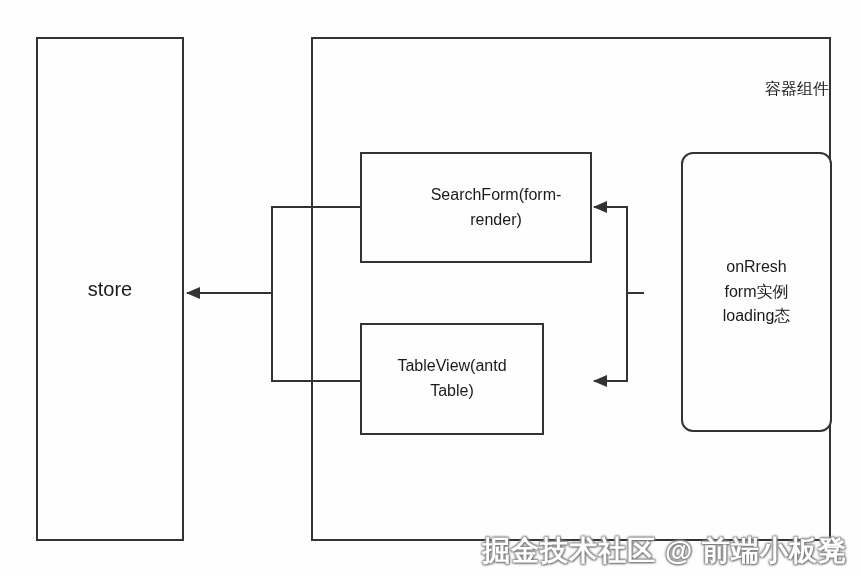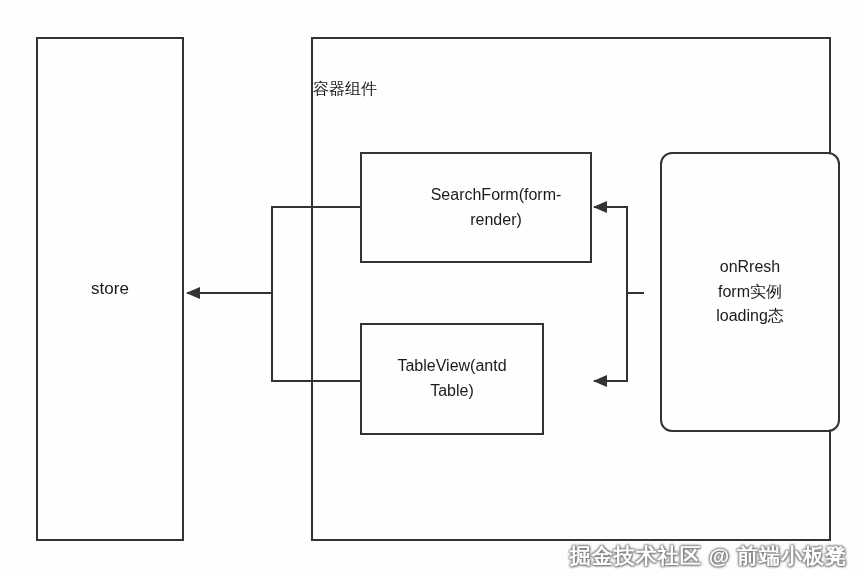--- a/index.html
+++ b/index.html
@@ -29,60 +29,60 @@
   .box-label {
     white-space: pre-line;
     font-size: 16px;
     line-height: 1.55;
     color: #1a1a1a;
   }
   #store-box {
     left: 36px; top: 37px;
     width: 148px; height: 504px;
   }
-  #store-box .box-label { font-size: 17px; }
+  #store-box .box-label { font-size: 20px; }
   #container-box {
     left: 311px; top: 37px;
     width: 520px; height: 504px;
   }
   #container-title {
     position: absolute;
     top: 40px; left: 0; right: 0;
-    text-align: left;
+    text-align: right;
     font-size: 16px;
     white-space: pre-line;
   }
   #search-form-box {
     left: 360px; top: 152px;
     width: 232px; height: 111px; padding-left: 40px;
   }
   #table-view-box {
     left: 360px; top: 323px;
     width: 184px; height: 112px;
   }
   #refresh-box {
-    left: 660px; top: 152px;
-    width: 180px; height: 280px;
+    left: 681px; top: 152px;
+    width: 151px; height: 280px;
     border-radius: 12px;
   }
   #connector-lines {
     position: absolute;
     left: 0; top: 0;
     width: 861px; height: 576px;
     pointer-events: none;
   }
   #connector-lines line {
     stroke: #333333;
     stroke-width: 2;
   }
   #watermark {
     position: absolute;
     right: 14px;
     bottom: 6px;
-    font-size: 21px;
+    font-size: 28px;
     font-weight: bold;
     color: #ffffff;
     letter-spacing: 1px;
     text-shadow:
       1px 1px 2px #777777,
       -1px -1px 2px #999999,
       1px -1px 2px #888888,
       -1px 1px 2px #888888;
   }
 </style>

